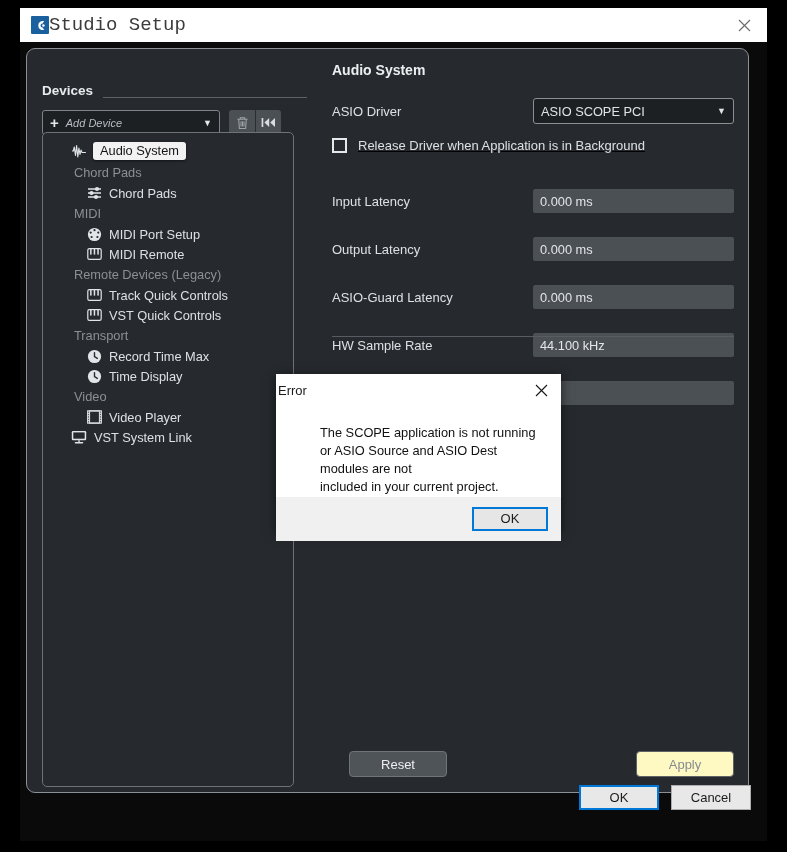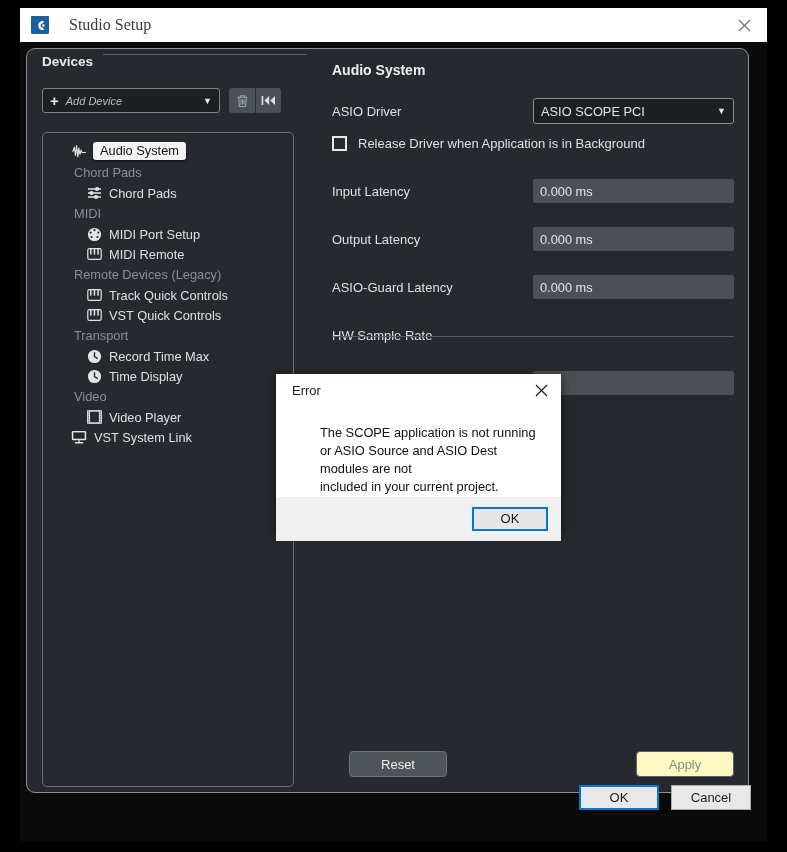--- a/index.html
+++ b/index.html
@@ -30,24 +30,24 @@
   #app-icon {
     width: 18px; height: 18px;
     margin-left: 11px;
     background: #1a5f9e;
     border-radius: 1px;
     position: relative;
     display:flex; align-items:center; justify-content:center;
   }
   #app-icon svg { display:block; }
   #title-text {
-    margin-left: 20px;
-    font-size: 16px;
+    margin-left: 0;
+    font-size: 19px;
     color: #3c3c3c;
-    font-family: Liberation Serif, serif;
+    font-family: Liberation Mono, monospace;
   }
   #close-btn {
     position: absolute;
     right: 0; top: 0;
     width: 46px; height: 34px;
     display: flex; align-items: center; justify-content: center;
     color: #6b6b6b;
     font-size: 15px;
     cursor: pointer;
   }
@@ -70,24 +70,24 @@
     overflow: hidden;
   }
 
   
   #devices-col {
     position: absolute;
     left: 15px; top: 5px;
     width: 265px;
   }
   .section-head {
-    display: flex; align-items: flex-start;
+    display: flex; align-items: flex-end;
     gap: 10px;
     height: 22px;
-    margin-top: 0;
+    margin-top: 22px;
   }
   .section-head .label {
     font-size: 13.5px; font-weight: bold;
     color: #e8eaec;
     white-space: nowrap;
   }
   .section-head .rule {
     flex: 1; height: 1px; background: #5d6268;
   }
 
@@ -209,24 +209,25 @@
   .dropdown .caret { position: absolute; right: 7px; font-size: 9px; }
   .value-field {
     width: 201px; height: 24px;
     background: #4b5055;
     border-radius: 2px;
     display: flex; align-items: center;
     padding: 0 7px;
     color: #e3e6e9; font-size: 12.8px;
   }
   .check-row {
-    display: flex; align-items: center;
+    display: flex; 
     height: 30px;
-    margin-top: 2px;
+    margin-top: 12px;
     gap: 11px;
+    text-decoration: underline;
   }
   .checkbox {
     width: 15px; height: 15px;
     border: 2px solid #e6e8ea;
     background: #262a2e;
     flex: none;
     cursor: pointer;
   }
   .check-label { font-size: 13px; color: #dde0e3; }
   #content-rule {
@@ -285,21 +286,21 @@
     left: 256px; top: 332px;
     width: 285px; height: 159px;
     background: #ffffff;
     box-shadow: 0 2px 10px rgba(0,0,0,.6);
     display: flex; flex-direction: column;
     z-index: 50;
   }
   #err-title {
     height: 32px;
     display: flex; align-items: center;
-    padding-left: 16px;
+    padding-left: 2px;
     position: relative;
     flex: none;
   }
   #err-title .t { font-size: 13px; color: #1b1b1b; }
   #err-close {
     position: absolute; right: 0; top: 0;
     width: 40px; height: 32px;
     display: flex; align-items: center; justify-content: center;
     cursor: pointer;
   }
@@ -521,20 +522,21 @@
             <div class="form-row">
               <div class="f-label">Output Latency</div>
               <div class="value-field">0.000 ms</div>
             </div>
             <div class="form-row">
               <div class="f-label">ASIO-Guard Latency</div>
               <div class="value-field">0.000 ms</div>
             </div>
             <div class="form-row">
               <div class="f-label">HW Sample Rate</div>
+              <div class="value-field">44.100 kHz</div>
             </div>
             <div class="form-row">
               <div class="f-label">HW Pull Up/Down</div>
               <div class="value-field">Off</div>
             </div>
           </div>
 
         <div id="content-rule"></div>
       </div>
 

